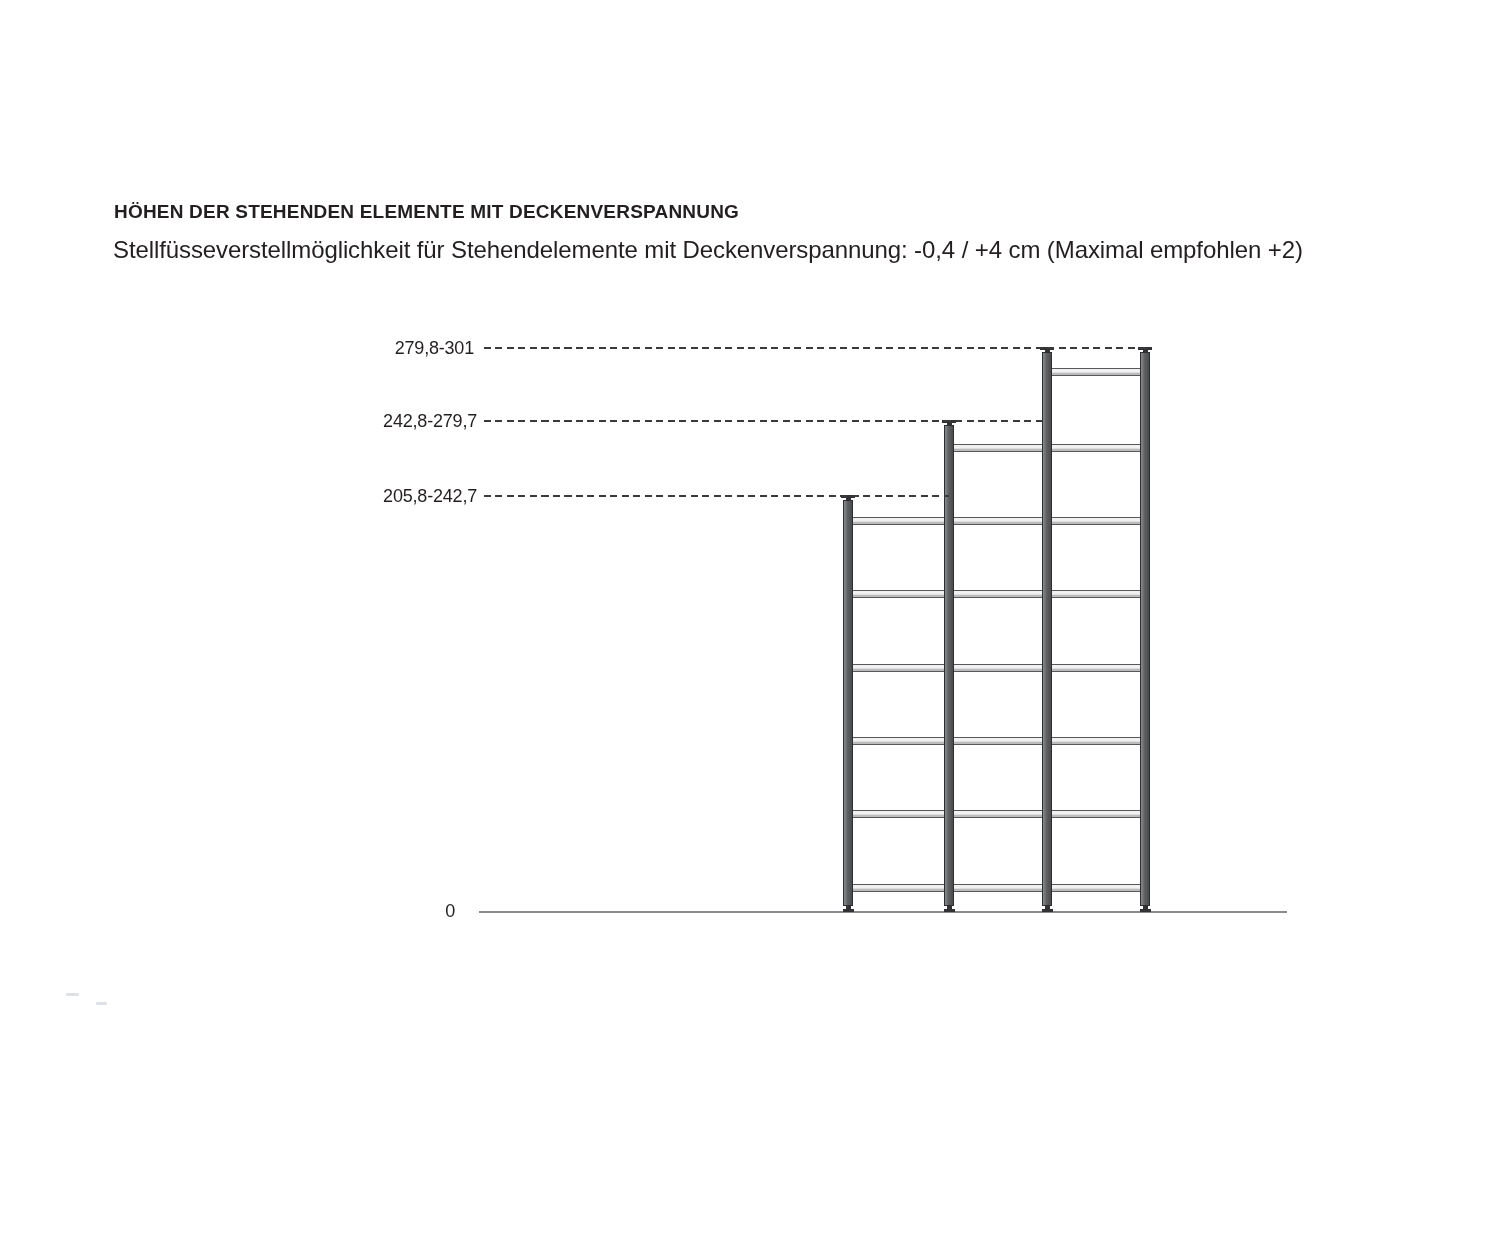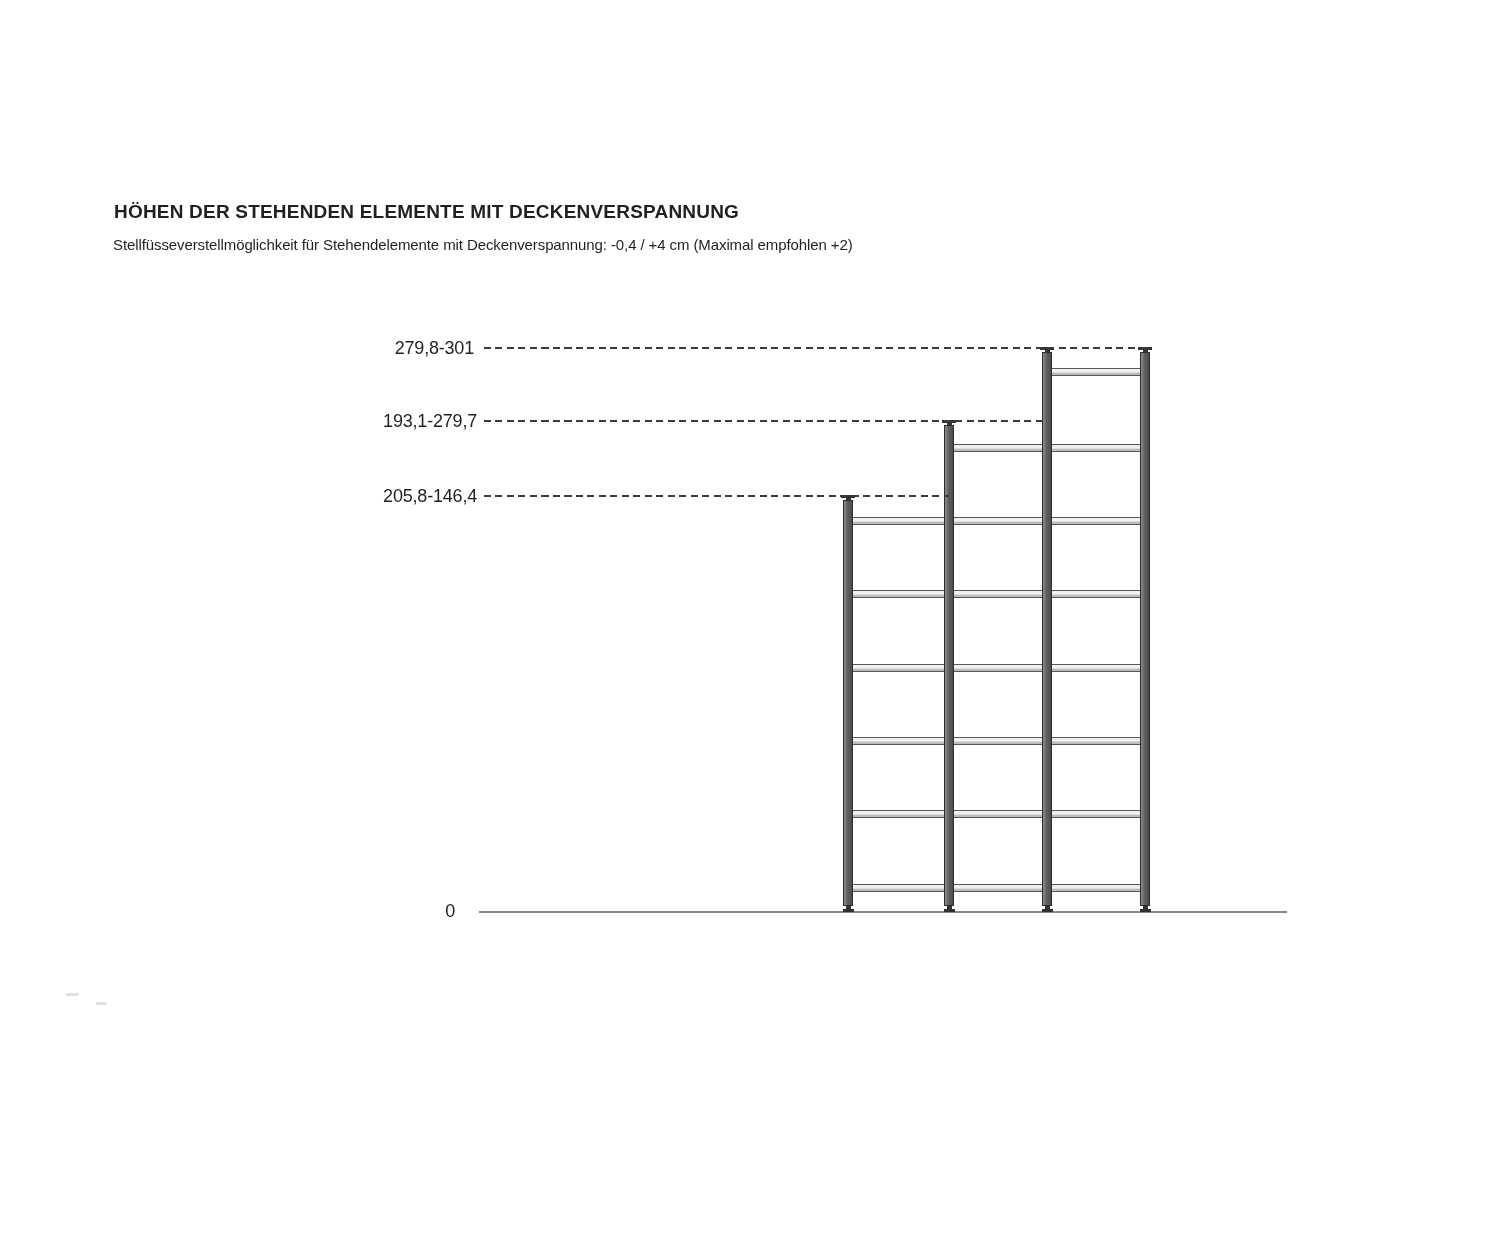--- a/index.html
+++ b/index.html
@@ -18,21 +18,21 @@
     top: 201px;
     font-size: 19px;
     font-weight: bold;
     letter-spacing: 0.2px;
     white-space: nowrap;
   }
   .page-subtitle {
     position: absolute;
     left: 113px;
     top: 236px;
-    font-size: 15px;
+    font-size: 24px;
     font-weight: normal;
     letter-spacing: -0.1px;
     white-space: nowrap;
   }
   .dashed-line {
     position: absolute;
     height: 2px;
     background: repeating-linear-gradient(90deg,
       var(--dash-color, #3a3a3a) 0px, var(--dash-color, #3a3a3a) 7px,
       transparent 7px, transparent 11.5px);
@@ -84,23 +84,23 @@
 </head>
 <body>
 
 <div id="canvas">
   <div class="page-title">HÖHEN DER STEHENDEN ELEMENTE MIT DECKENVERSPANNUNG</div>
   <div class="page-subtitle">Stellfüsseverstellmöglichkeit für Stehendelemente mit Deckenverspannung: -0,4 / +4 cm (Maximal empfohlen +2)</div>
   <div id="diagram">
       <div class="dashed-line" style="left: 484px; top: 347px; width: 664px;"></div>
       <div class="height-label" style="left: 274px; top: 337px;">279,8-301</div>
       <div class="dashed-line" style="left: 484px; top: 420px; width: 563px;"></div>
-      <div class="height-label" style="left: 277px; top: 410px;">193,1-279,7</div>
+      <div class="height-label" style="left: 277px; top: 410px;">242,8-279,7</div>
       <div class="dashed-line" style="left: 484px; top: 495px; width: 465px;"></div>
-      <div class="height-label" style="left: 277px; top: 485px;">205,8-146,4</div>
+      <div class="height-label" style="left: 277px; top: 485px;">205,8-242,7</div>
       <div class="baseline" style="left: 479px; top: 911px; width: 808px;"></div>
       <div class="height-label" style="left: 255px; top: 900px;">0</div>
       <div class="shelf" style="left: 1042px; top: 368px; width: 108px; height: 8px;"></div>
       <div class="shelf" style="left: 944px; top: 444px; width: 206px; height: 8px;"></div>
       <div class="shelf" style="left: 843px; top: 517px; width: 307px; height: 8px;"></div>
       <div class="shelf" style="left: 843px; top: 590px; width: 307px; height: 8px;"></div>
       <div class="shelf" style="left: 843px; top: 664px; width: 307px; height: 8px;"></div>
       <div class="shelf" style="left: 843px; top: 737px; width: 307px; height: 8px;"></div>
       <div class="shelf" style="left: 843px; top: 810px; width: 307px; height: 8px;"></div>
       <div class="shelf" style="left: 843px; top: 884px; width: 307px; height: 8px;"></div>

